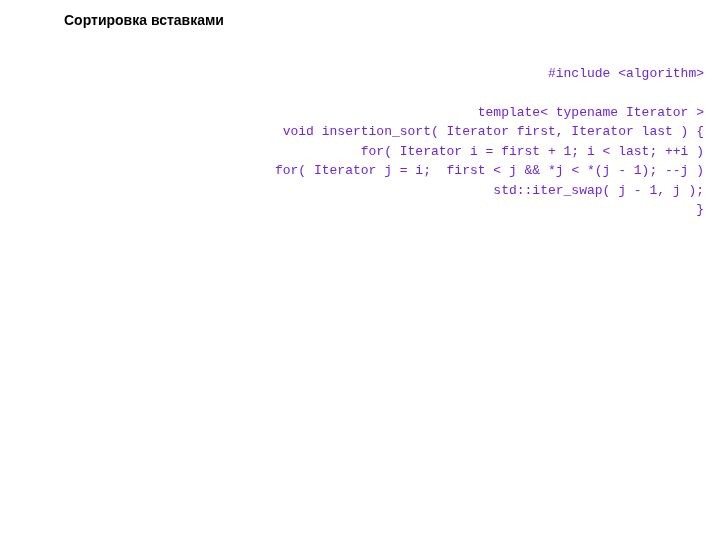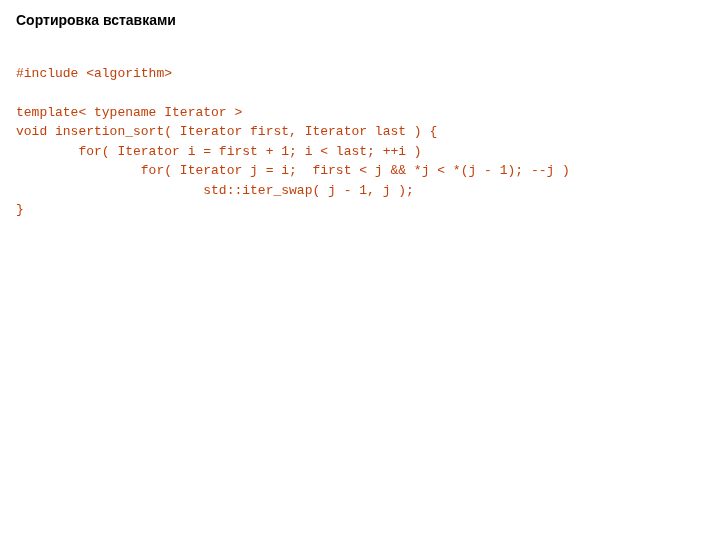--- a/index.html
+++ b/index.html
@@ -16,28 +16,30 @@
       overflow: hidden;
       padding: 12px 16px;
     }
 
     .page-title {
       font-family: Arial, sans-serif;
       font-weight: bold;
       font-size: 14px;
       color: #000000;
       margin-bottom: 16px;
+      margin-left: 48px;
     }
 
     .code-block {
       font-family: 'Courier New', Courier, monospace;
       font-size: 13px;
-      color: #c2410c;
+      color: #6d28d9;
       line-height: 1.5;
       white-space: pre;
+      text-align: right;
     }
   </style>
 </head>
 <body>
 
 <div class="page-title">Сортировка вставками</div>
 
 <div class="code-block">
 <span>#include &lt;algorithm&gt;</span>
 <span></span>

